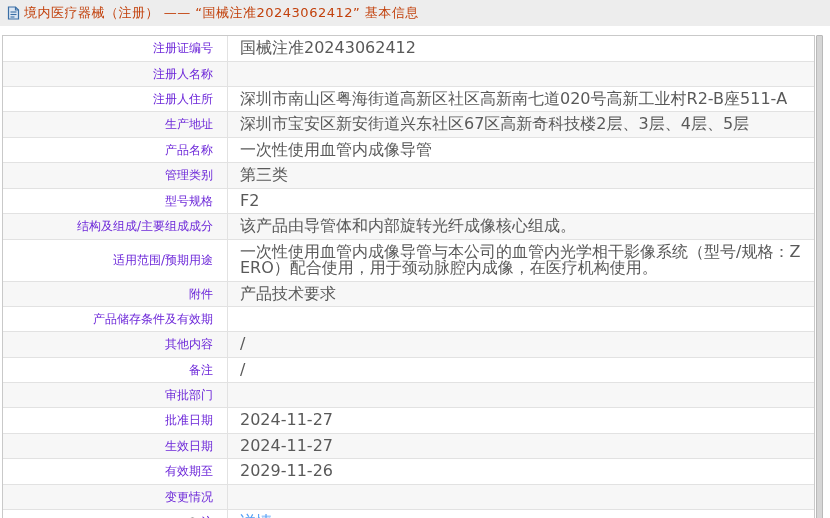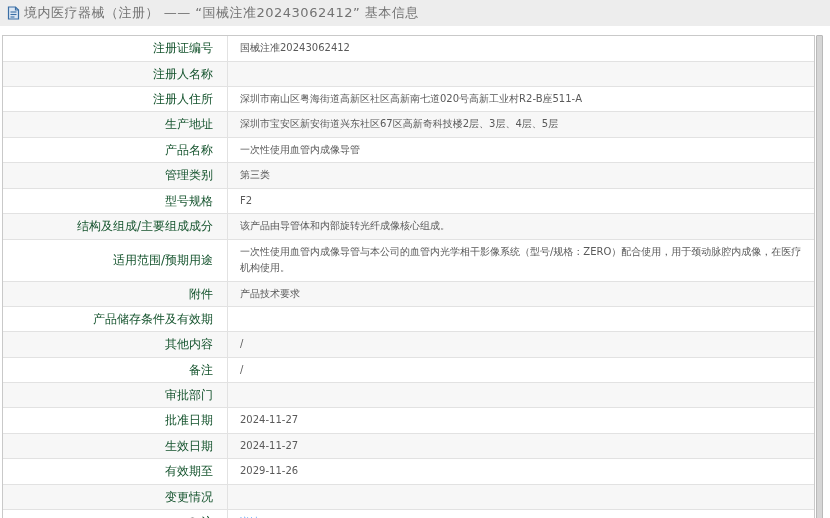--- a/index.html
+++ b/index.html
@@ -10,21 +10,21 @@
     overflow: hidden;
   }
   .header-bar {
     width: 830px; height: 26px;
     background: #ededed;
     display: flex; align-items: center;
     padding-left: 7px;
   }
   .doc-icon { display: inline-flex; margin-right: 4px; flex: 0 0 auto; }
   .header-title {
-    color: #737373;
+    color: #c2410c;
     font-size: 13px;
     letter-spacing: 0.5px;
     white-space: nowrap;
   }
   .table-area {
     margin: 9px 7px 0 2px;
     display: flex;
     align-items: stretch;
   }
   .info-table {
@@ -34,28 +34,28 @@
   }
   .row { display: flex; align-items: stretch; border-bottom: 1px solid #e2e2e2; }
   .row:last-child { border-bottom: none; }
   .row:nth-child(even) { background: #f7f7f7; }
   .label-cell {
     flex: 0 0 225px;
     text-align: right;
     padding: 4px 14px 4px 8px;
     font-size: 12px;
     line-height: 16px;
-    color: #14532d;
+    color: #6d28d9;
     border-right: 1px solid #e2e2e2;
     display: flex; justify-content: flex-end; align-items: center; gap: 2px;
   }
   .value-cell {
     flex: 1 1 auto;
     padding: 4px 12px;
-    font-size: 10px;
+    font-size: 16px;
     line-height: 16.5px;
     color: #595959;
     display: flex; align-items: center;
     word-break: break-all;
   }
   .value-cell a {
     color: #55a0f6;
     text-decoration: none;
   }
   .bulb-icon { display: inline-flex; margin-right: 2px; position: relative; top: 1px; }

